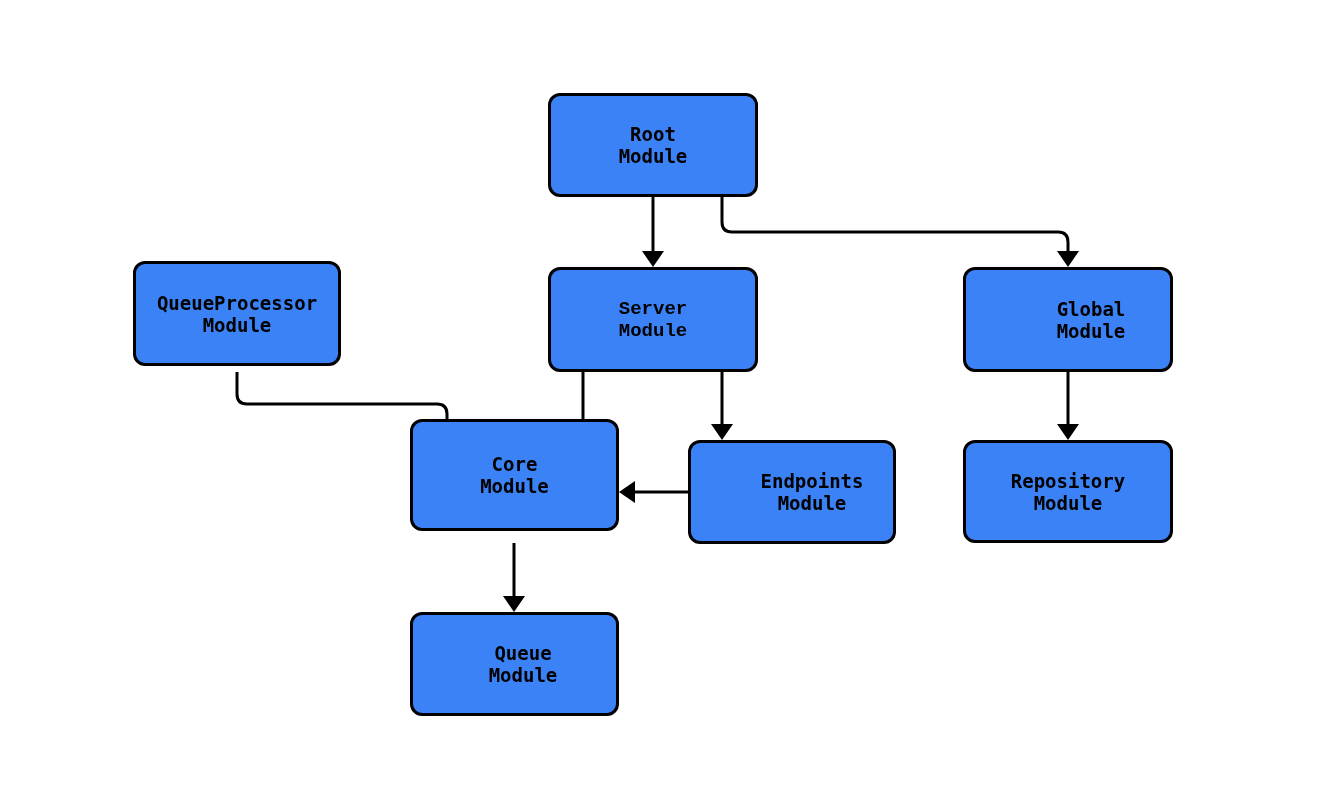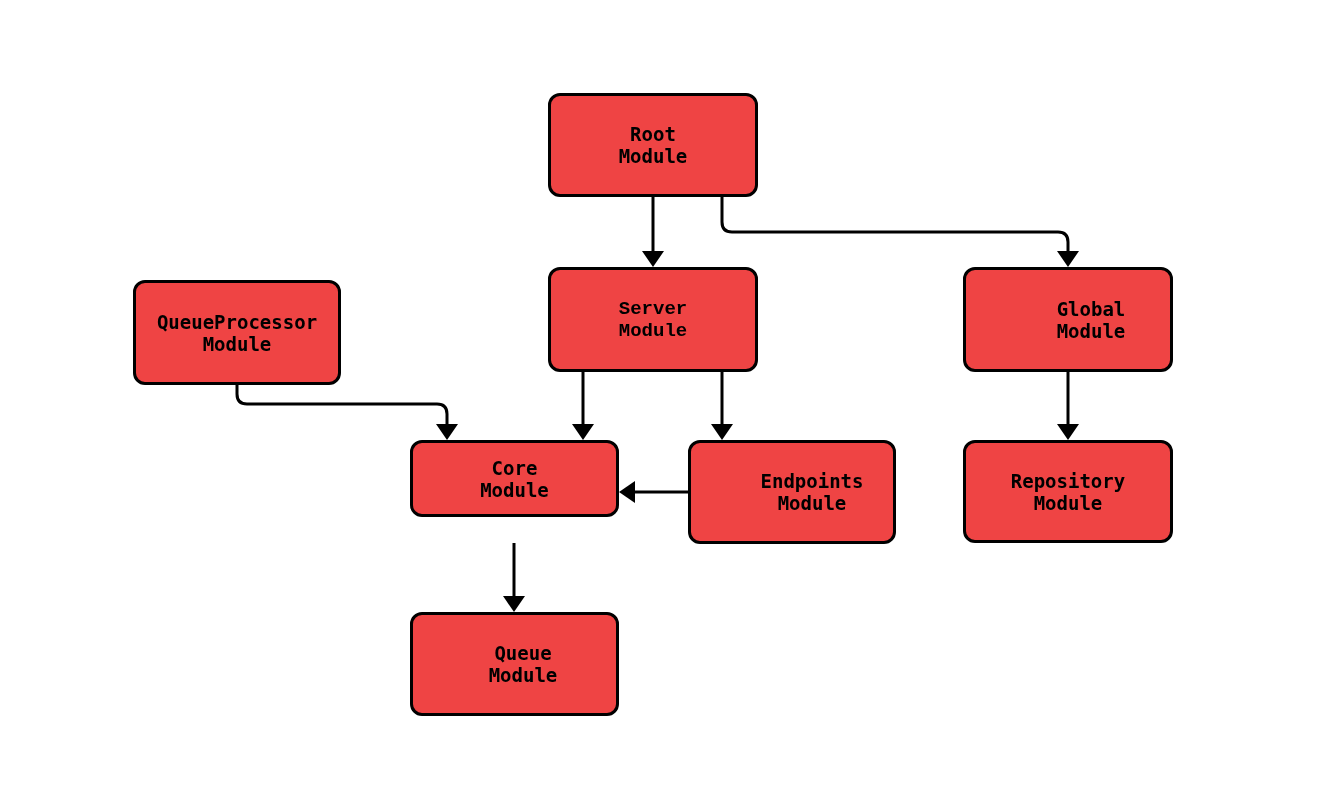--- a/index.html
+++ b/index.html
@@ -29,21 +29,21 @@
   }
   .edge-arrow {
     fill: #000000;
     stroke: none;
   }
   .node {
     position: absolute;
     box-sizing: border-box;
     border: 3px solid #000000;
     border-radius: 12px;
-    background: #ef4444;
+    background: #3b82f6;
     display: flex;
     flex-direction: column;
     align-items: center;
     justify-content: center;
     font-weight: bold;
     font-size: 19px;
     line-height: 22px;
     color: #000000;
     text-align: center;
     white-space: nowrap;
@@ -71,36 +71,36 @@
       <path d="M 1057 424 L 1079 424 L 1068 440 Z" class="edge-arrow"></path>
       <path d="M 514 543 L 514 599" class="edge-line"></path>
       <path d="M 503 596 L 525 596 L 514 612 Z" class="edge-arrow"></path>
     </svg>
 
   <div class="node" id="node-root" style="left: 548px; top: 93px; width: 210px; height: 104px;">
     <span>Root</span>
     <span>Module</span>
   </div>
 
-  <div class="node" id="node-queue-processor" style="left: 133px; top: 280px; width: 208px; height: 105px;">
+  <div class="node" id="node-queue-processor" style="left: 133px; top: 261px; width: 208px; height: 105px;">
     <span>QueueProcessor</span>
     <span>Module</span>
   </div>
 
   <div class="node" id="node-server" style="left: 548px; top: 267px; width: 210px; height: 105px; font-family: Liberation Mono, monospace;">
     <span>Server</span>
     <span>Module</span>
   </div>
 
   <div class="node" id="node-global" style="left: 963px; top: 267px; width: 210px; height: 105px; padding-left: 46px;">
     <span>Global</span>
     <span>Module</span>
   </div>
 
-  <div class="node" id="node-core" style="left: 410px; top: 440px; width: 209px; height: 77px; align-items: center;">
+  <div class="node" id="node-core" style="left: 410px; top: 419px; width: 209px; height: 112px; align-items: center;">
     <span>Core</span>
     <span>Module</span>
   </div>
 
   <div class="node" id="node-endpoints" style="left: 688px; top: 440px; width: 208px; height: 104px; padding-left: 40px;">
     <span>Endpoints</span>
     <span>Module</span>
   </div>
 
   <div class="node" id="node-repository" style="left: 963px; top: 440px; width: 210px; height: 103px;">

